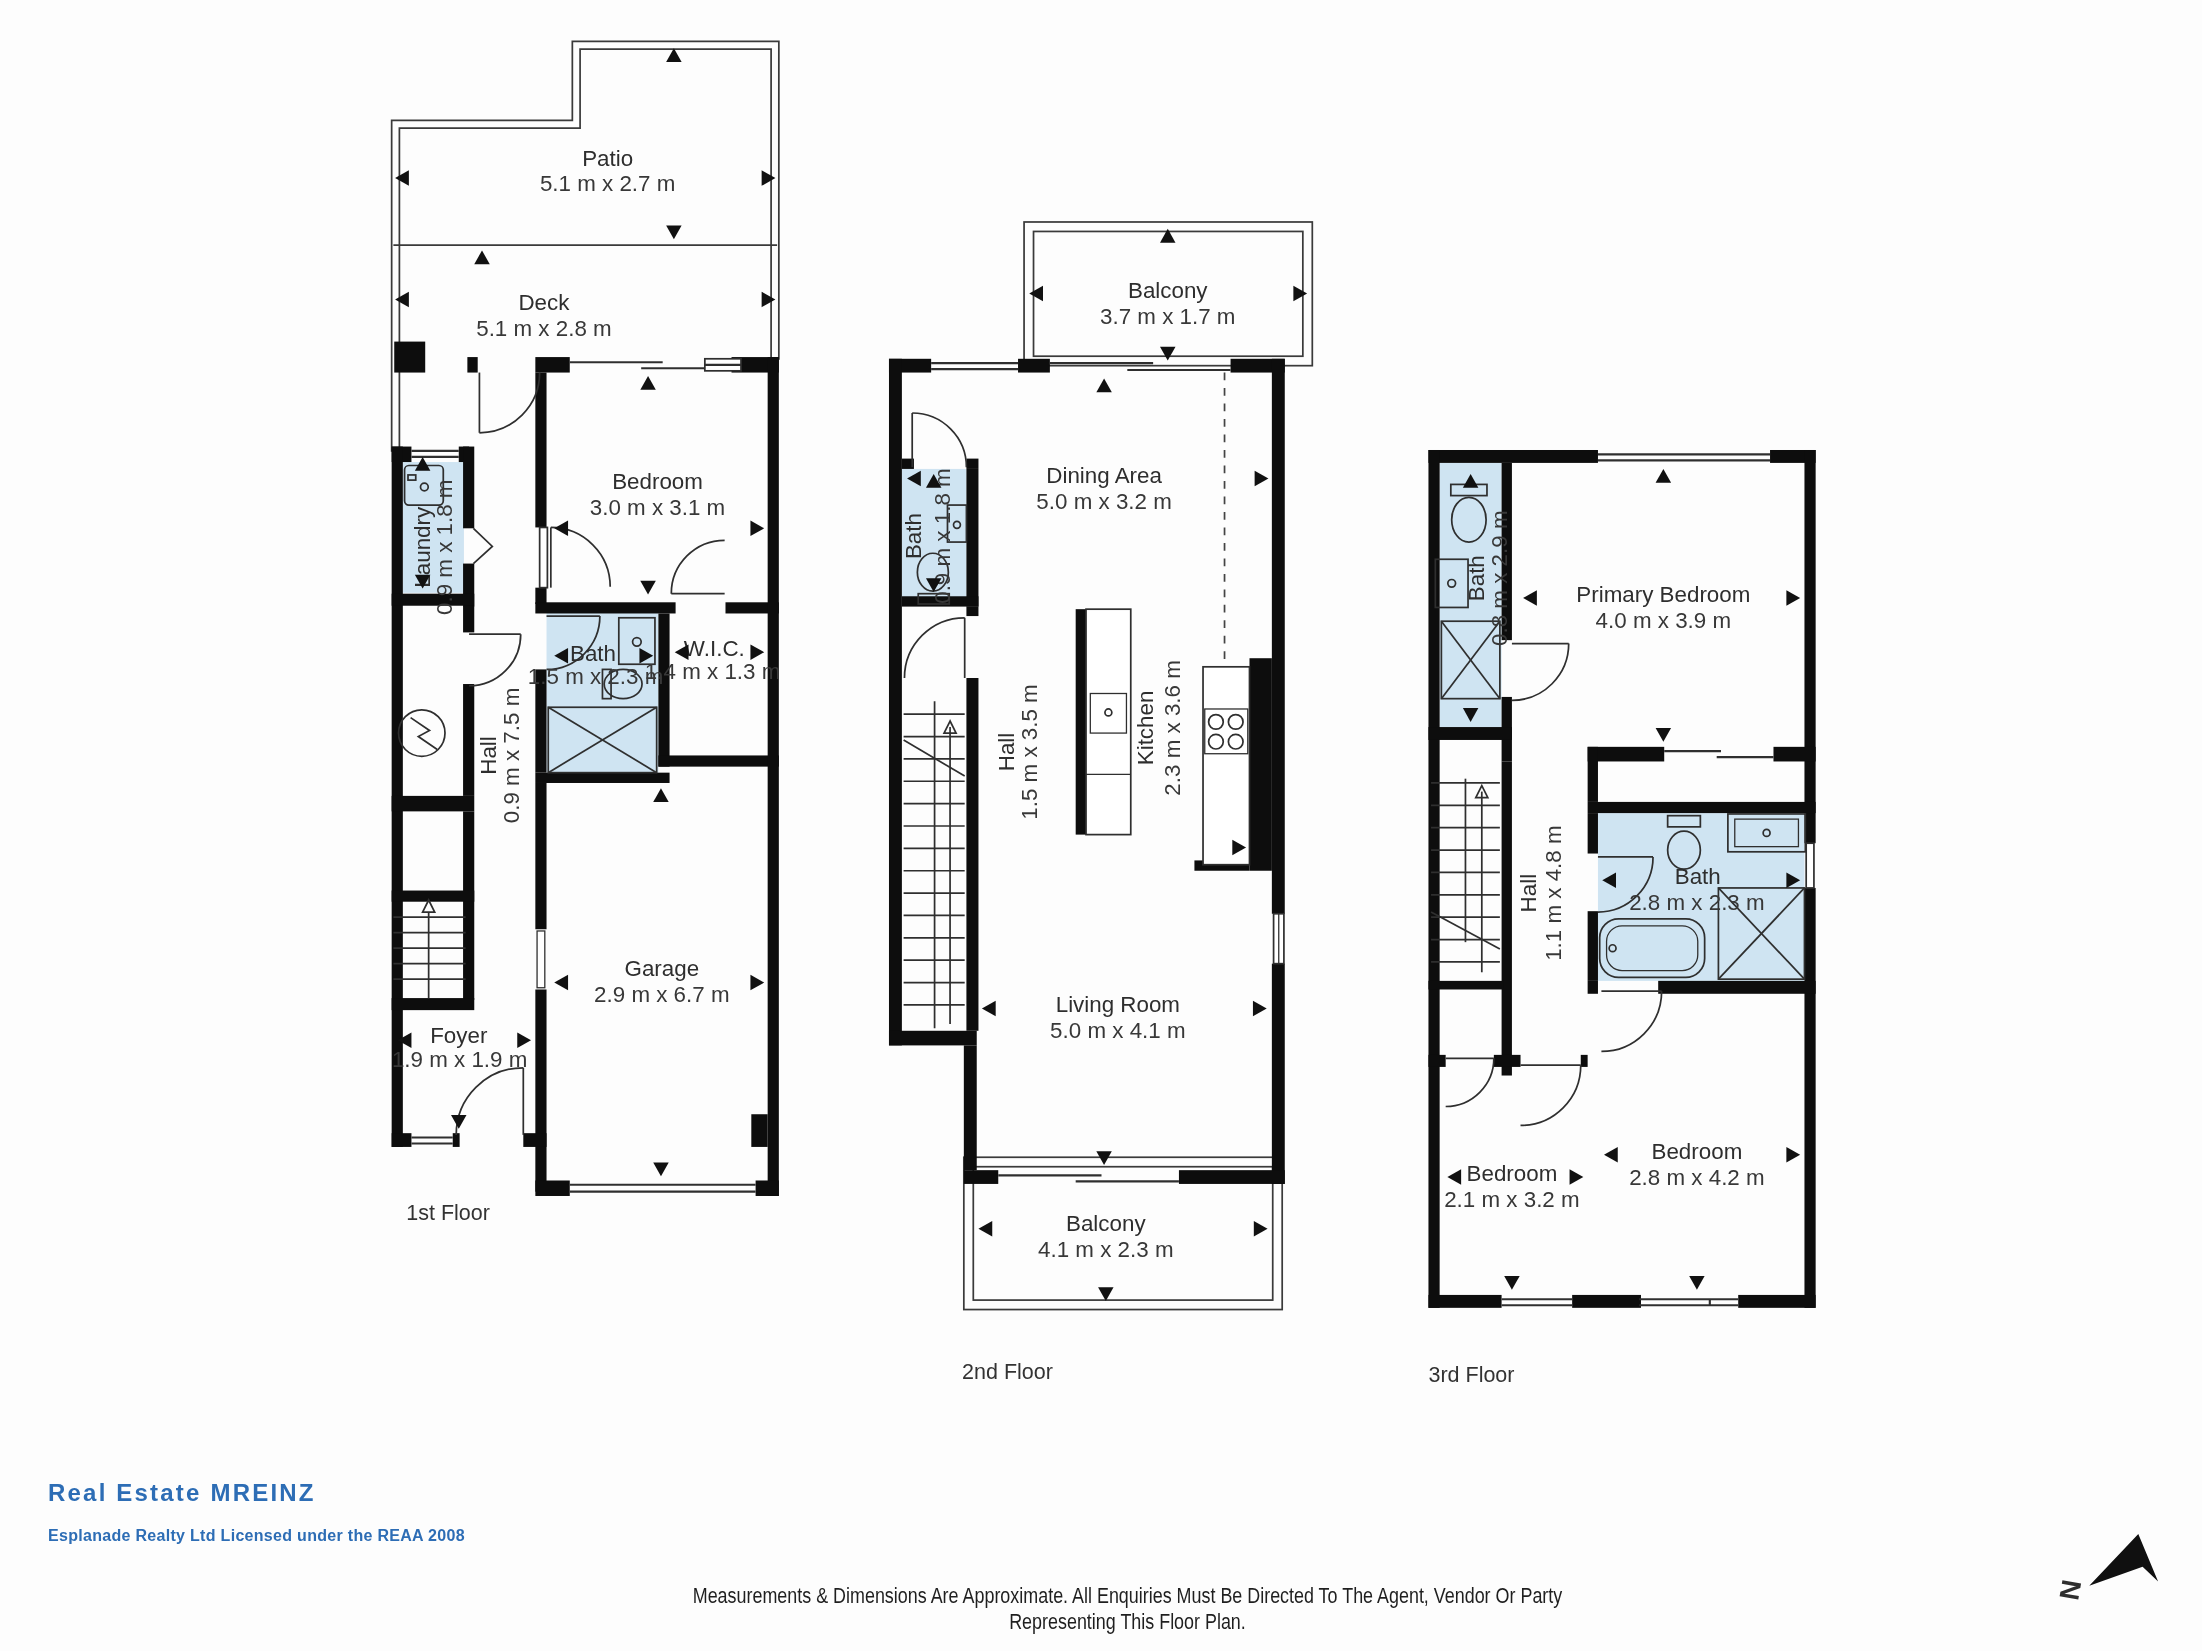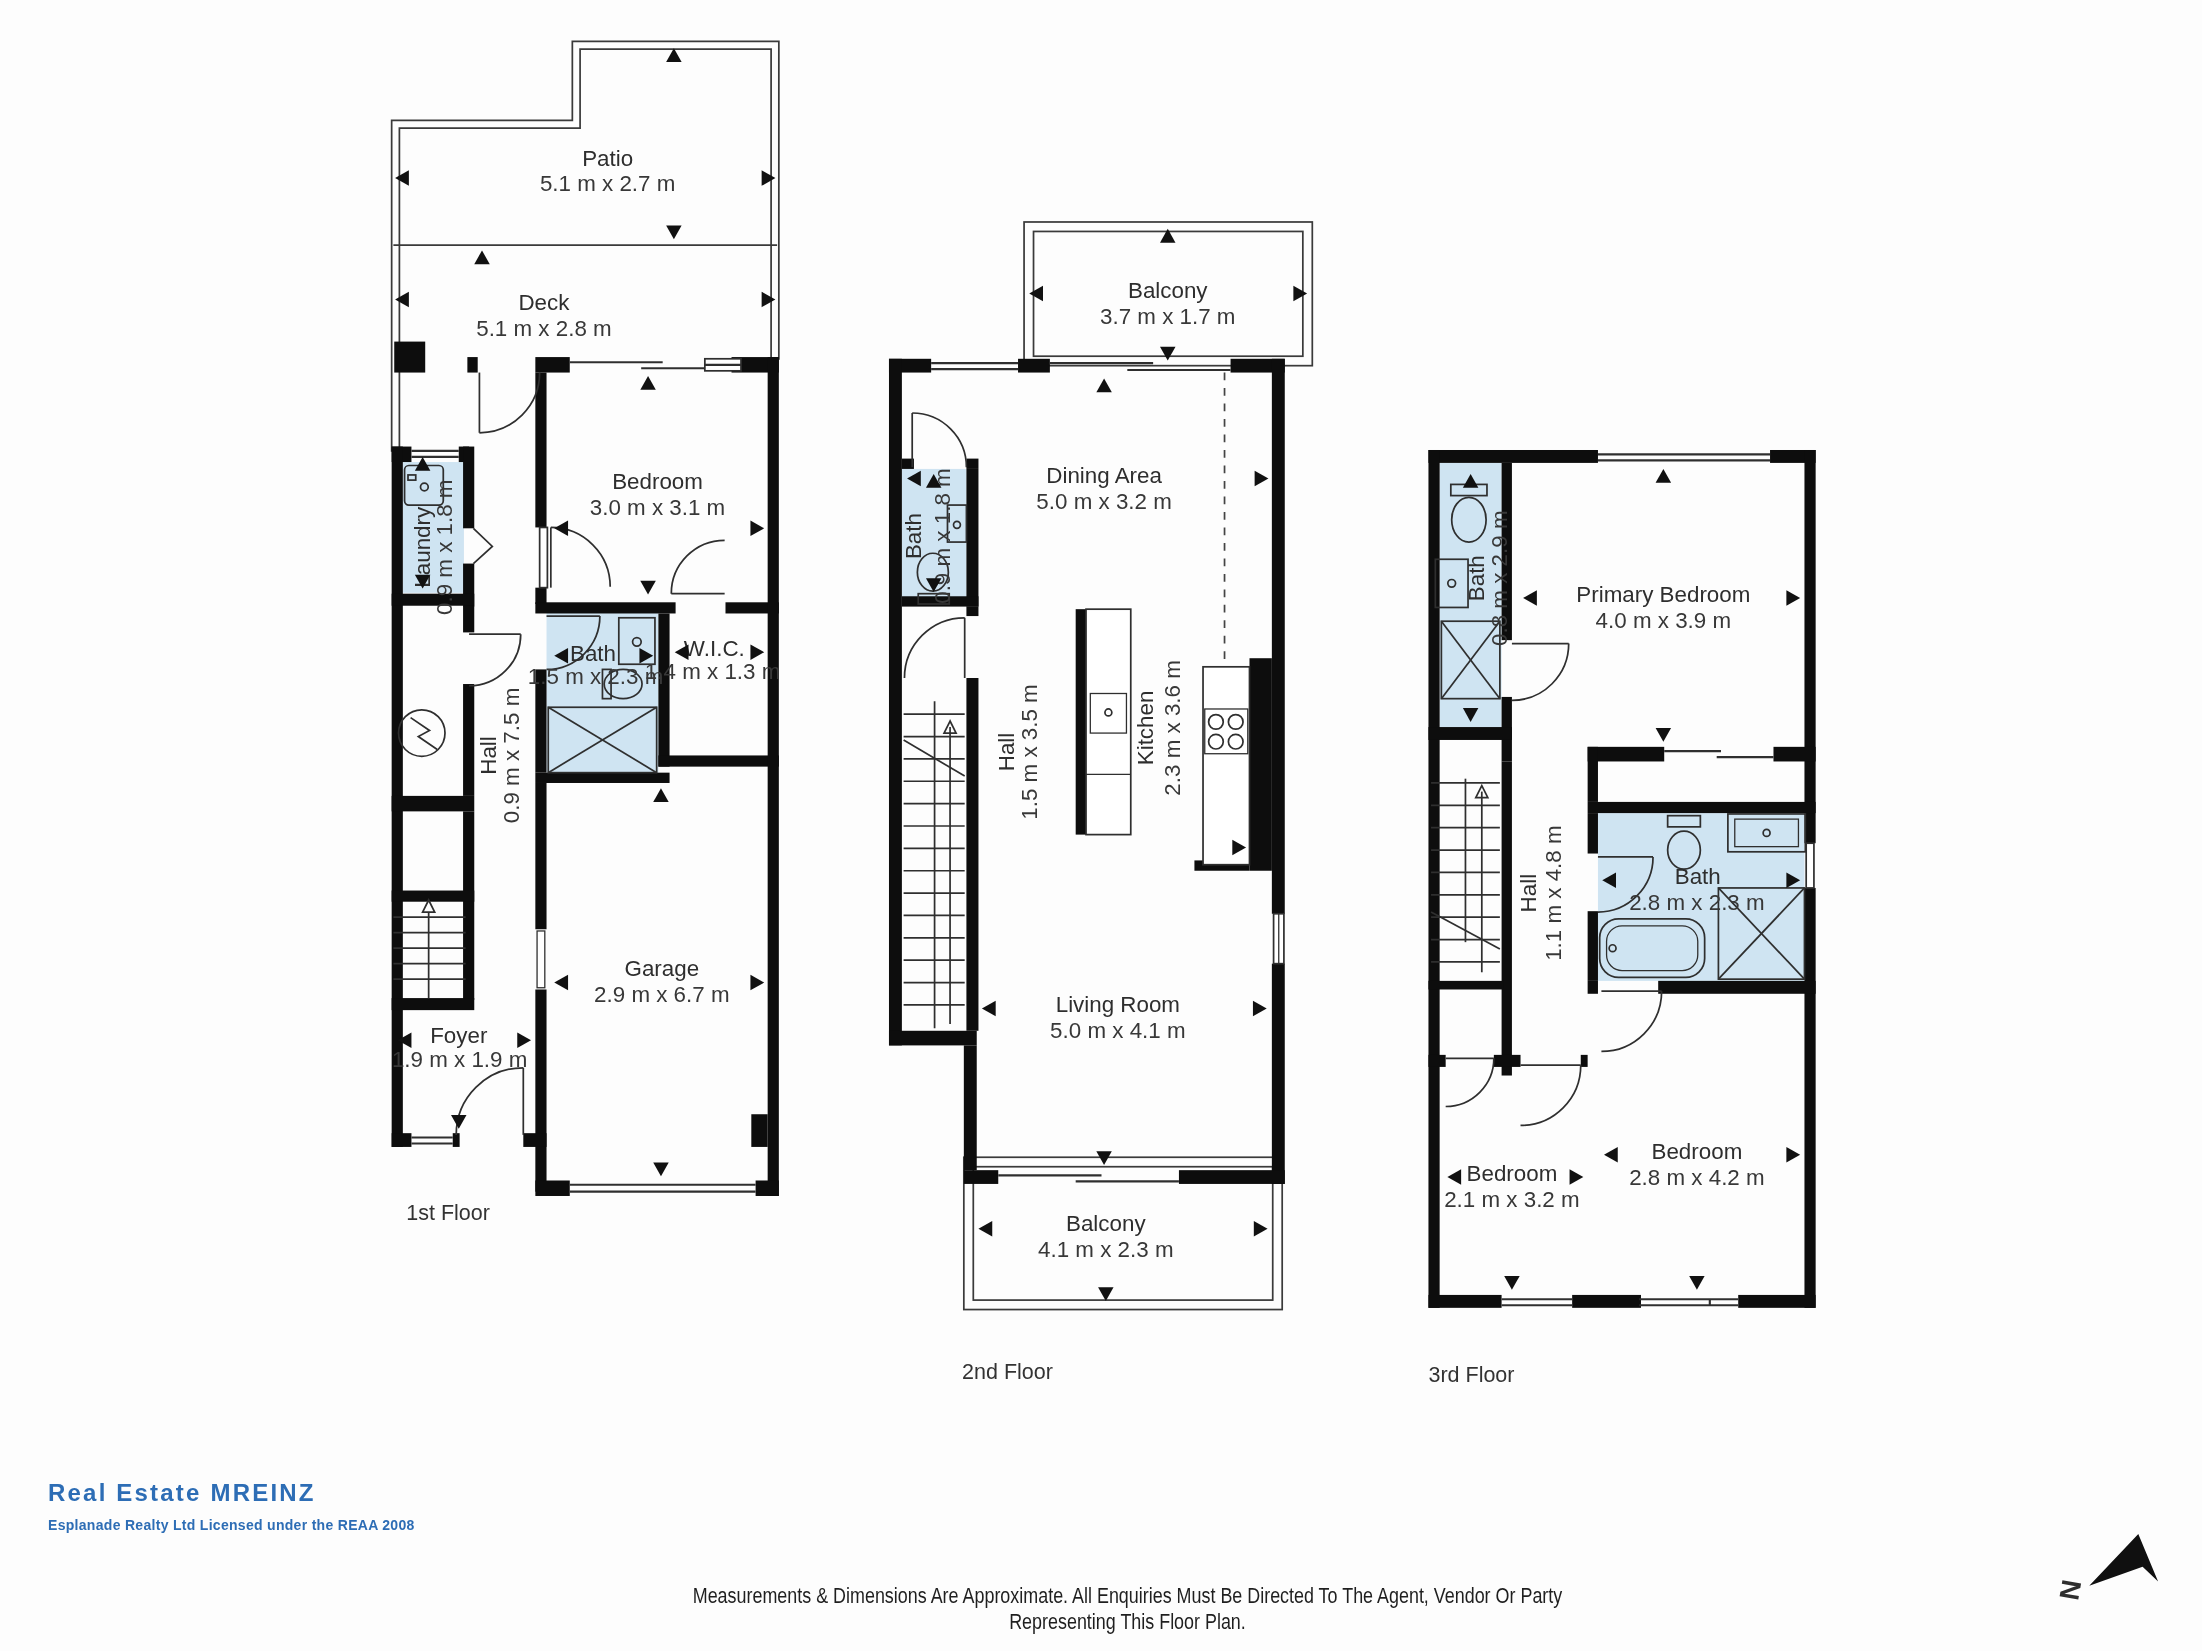--- a/index.html
+++ b/index.html
@@ -19,21 +19,21 @@
   .win{stroke:#2f2f2f;stroke-width:2.5;fill:none;}
   
   .logo{position:absolute;left:48px;top:1468px;width:430px;}
   .logo-word{position:relative;font-size:96px;font-weight:bold;letter-spacing:-3.4px;line-height:1.05;color:#2d6db5;}
   .lw-green{color:#3fa648;}
   .key-sq{position:absolute;background:#3fa648;}
   .sq1{left:282px;top:83px;width:18px;height:18px;}
   .sq2{left:284px;top:107px;width:14.6px;height:14.6px;}
   .sq3{left:303px;top:96px;width:10.3px;height:10.3px;}
   .logo-tagline{margin-top:11px;font-size:24px;font-weight:bold;letter-spacing:2.2px;color:#2d6db5;}
-  .logo-license{margin-top:10px;font-size:14px;font-weight:bold;letter-spacing:0.3px;color:#2d6db5;}
+  .logo-license{margin-top:20px;font-size:16px;font-weight:bold;letter-spacing:0.3px;color:#2d6db5;}
   .disclaimer{position:absolute;left:525px;top:1583px;width:1205px;text-align:center;
     font-size:22.4px;color:#1f1f1f;transform:scaleX(.8);transform-origin:50% 50%;}
 </style>
 </head>
 <body>
 
 <div class="canvas">
 <svg width="2203" height="1652" viewBox="0 0 2560 1920">
 <defs>
   <path id="arr" d="M0,0 L-16,-9 L-16,9 Z" fill="#111"></path>

